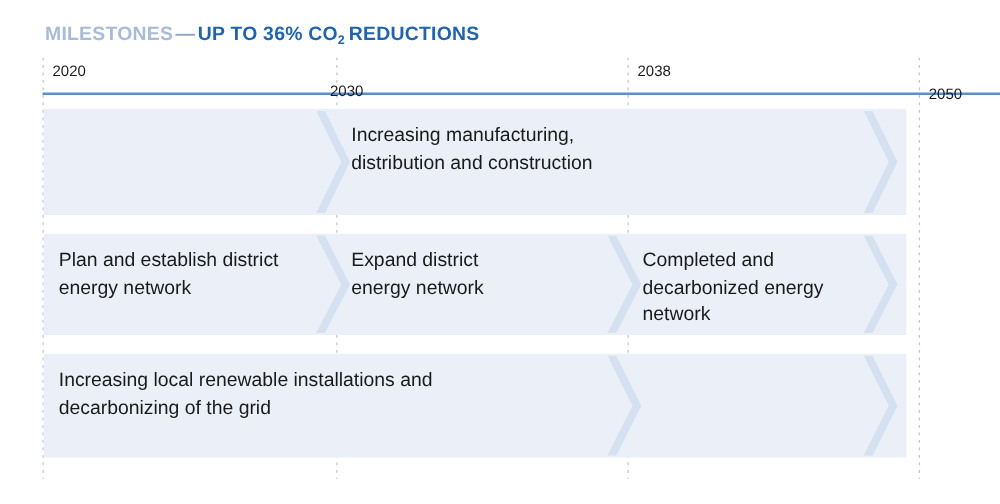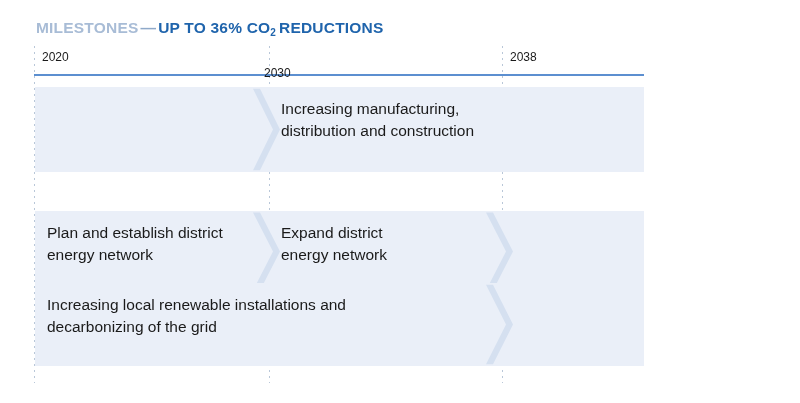--- a/index.html
+++ b/index.html
@@ -9,21 +9,21 @@
   }
   body {
     width: 800px;
     height: 403px;
     font-family: "Liberation Sans", sans-serif;
     -webkit-font-smoothing: antialiased;
   }
 
   #root {
     position: relative;
-    width: 644px;
+    width: 800px;
     height: 403px;
     overflow: hidden;
     background: #ffffff;
   }
 
   
   .title {
     position: absolute;
     left: 36px;
     top: 18px;
@@ -164,29 +164,34 @@
           <svg viewBox="0 0 36 100" preserveAspectRatio="none">
             <path d="M 9 2 L 29 50 L 9 98 L 2 98 L 22 50 L 2 2 Z" fill="#d5e0f0"></path>
           </svg>
         </div>
         <div class="chev" style="left: 654px;">
           <svg viewBox="0 0 36 100" preserveAspectRatio="none">
             <path d="M 9 2 L 29 50 L 9 98 L 2 98 L 22 50 L 2 2 Z" fill="#d5e0f0"></path>
           </svg>
         </div>
       </div>
-      <div class="row" style="top: 187px; width: 690px; height: 81px; margin-top: 24px;">
+      <div class="row" style="top: 187px; width: 690px; height: 81px;">
         <div class="band" style="width: 690px; background: rgb(234, 239, 248);"></div>
         <div class="cell" style="left: 0px; width: 234px;">
           <div class="cell-text">Plan and establish district
 energy network</div>
         </div>
         <div class="cell" style="left: 234px; width: 233px;">
           <div class="cell-text">Expand district
 energy network</div>
+        </div>
+        <div class="cell" style="left: 467px; width: 223px;">
+          <div class="cell-text">Completed and
+decarbonized energy
+network</div>
         </div>
         <div class="chev" style="left: 216px;">
           <svg viewBox="0 0 36 100" preserveAspectRatio="none">
             <path d="M 9 2 L 29 50 L 9 98 L 2 98 L 22 50 L 2 2 Z" fill="#d5e0f0"></path>
           </svg>
         </div>
         <div class="chev" style="left: 449px;">
           <svg viewBox="0 0 36 100" preserveAspectRatio="none">
             <path d="M 9 2 L 29 50 L 9 98 L 2 98 L 22 50 L 2 2 Z" fill="#d5e0f0"></path>
           </svg>

